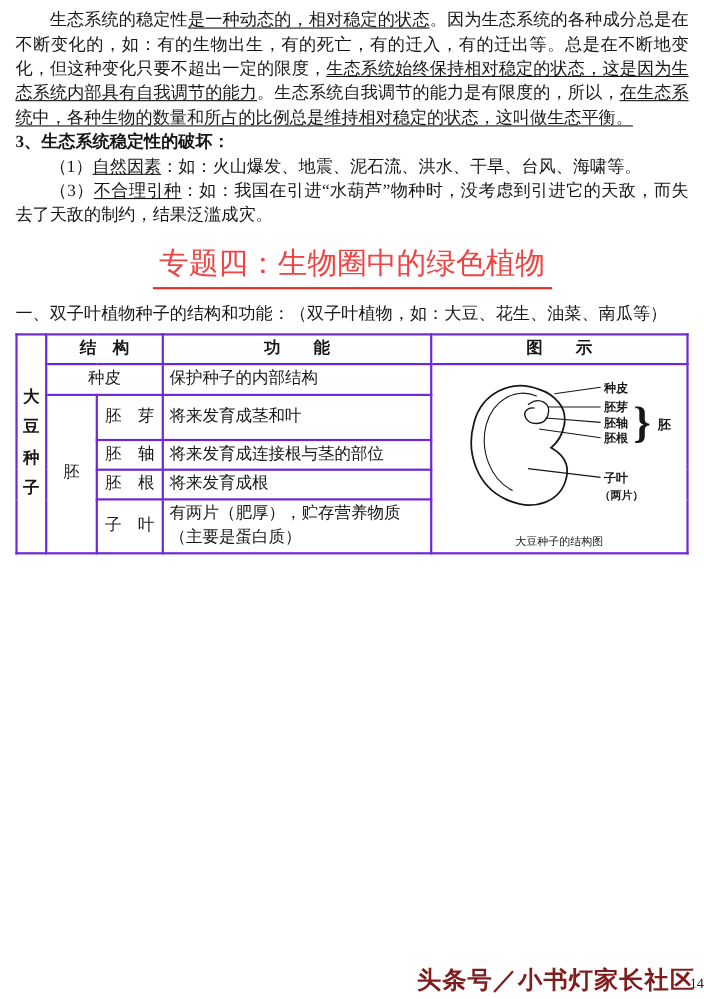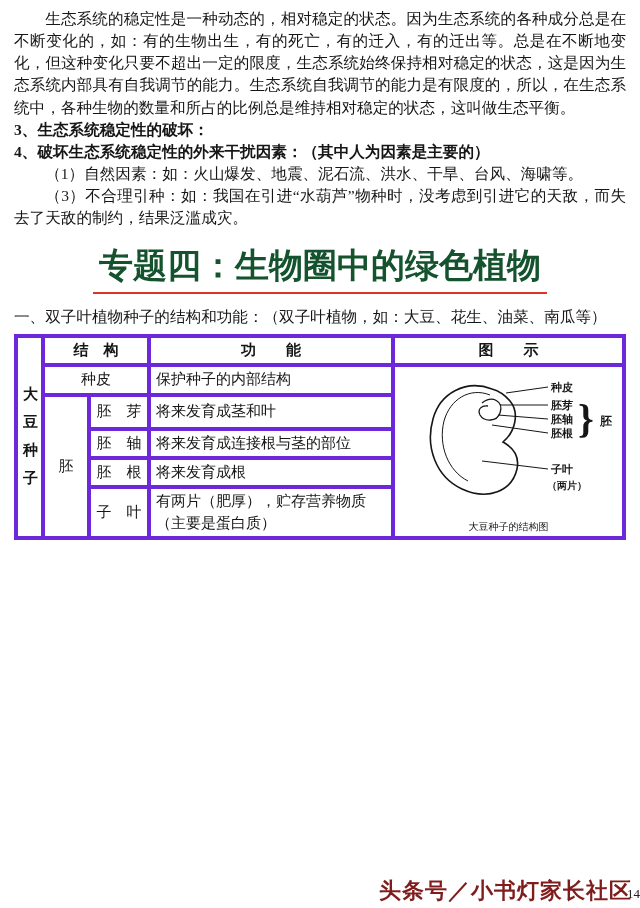--- a/index.html
+++ b/index.html
@@ -6,29 +6,29 @@
   body{
     width:640px;height:908px;position:relative;overflow:hidden;
     background:#ffffff;color:#161616;
     font-family:"Liberation Serif","DejaVu Serif",serif;
   }
   .page{padding:8px 14px 0 14px;font-size:15.6px;line-height:1.42;text-align:justify;}
   .para{margin:0;text-indent:2em;}
   .h{margin:0;font-weight:bold;}
   .item{margin:0;text-indent:2em;}
   .seg{}
-  .u{text-underline-offset:2px;margin-top:34px;}
+  .u{text-decoration:underline;text-underline-offset:2px;margin-top:34px;}
   .main-title{text-align:center;margin:16px 0 12px 0;}
   .main-title .title-text{
-    display:inline-block;color:#14532d;font-size:34px;font-weight:bold;
+    display:inline-block;color:#ef4444;font-size:27px;font-weight:normal;
     border-bottom:2.5px solid #d8342a;padding:0 6px 4px 6px;line-height:1.25;
   }
   .table-heading{margin:6px 0 6px 0;font-weight:normal;font-size:15.6px;}
   table.seed{border-collapse:collapse;width:100%;table-layout:fixed;margin-top:2px;}
-  table.seed td{border:4px solid #6d28d9;font-size:15px;padding:2px 5px;vertical-align:middle;margin-top:12px;}
+  table.seed td{border:2px solid #6d28d9;font-size:15px;padding:2px 5px;vertical-align:middle;margin-top:12px;}
   td.th{font-weight:bold;text-align:center;padding:3px 2px;}
   td.side{
     font-weight:bold;text-align:center;word-break:break-all;
     line-height:1.85;font-size:16.5px;padding:2px 1px;
   }
   td.sname{text-align:center;}
   td.func{text-align:left;padding-left:8px;}
   td.diagram-cell{vertical-align:top;padding:4px 2px;}
   .diagram-wrap{width:100%;text-align:center;}
   .diagram-caption{font-weight:normal;font-size:10px;text-align:center;margin-top:2px;}
@@ -48,21 +48,20 @@
 
 <div class="page">
 
   <p class="para"><span class="seg">生态系统的稳定性</span><span class="seg u">是一种动态的，相对稳定的状态</span><span class="seg">。因为生态系统的各种成分总是在不断变化的，如：有的生物出生，有的死亡，有的迁入，有的迁出等。总是在不断地变化，但这种变化只要不超出一定的限度，</span><span class="seg u">生态系统始终保持相对稳定的状态，这是因为生态系统内部具有自我调节的能力</span><span class="seg">。生态系统自我调节的能力是有限度的，所以，</span><span class="seg u">在生态系统中，各种生物的数量和所占的比例总是维持相对稳定的状态，这叫做生态平衡。</span></p>
 
 
 
   <p class="h">3、生态系统稳定性的破坏：</p>
 
 
-  <p class="h"><span class="seg">4、破坏生态系统稳定性的</span><span class="seg u">外来干扰因素</span><span class="seg">：（其中人为因素是主要的）</span></p>
 
   <p class="item"><span class="seg">（1）</span><span class="seg u">自然因素</span><span class="seg">：如：火山爆发、地震、泥石流、洪水、干旱、台风、海啸等。</span></p>
 
 
   <p class="item"><span class="seg">（3）</span><span class="seg u">不合理引种</span><span class="seg">：如：我国在引进“水葫芦”物种时，没考虑到引进它的天敌，而失去了天敌的制约，结果泛滥成灾。</span></p>
 
   <div class="main-title">
     <span class="title-text">专题四：生物圈中的绿色植物</span>
   </div>
 

